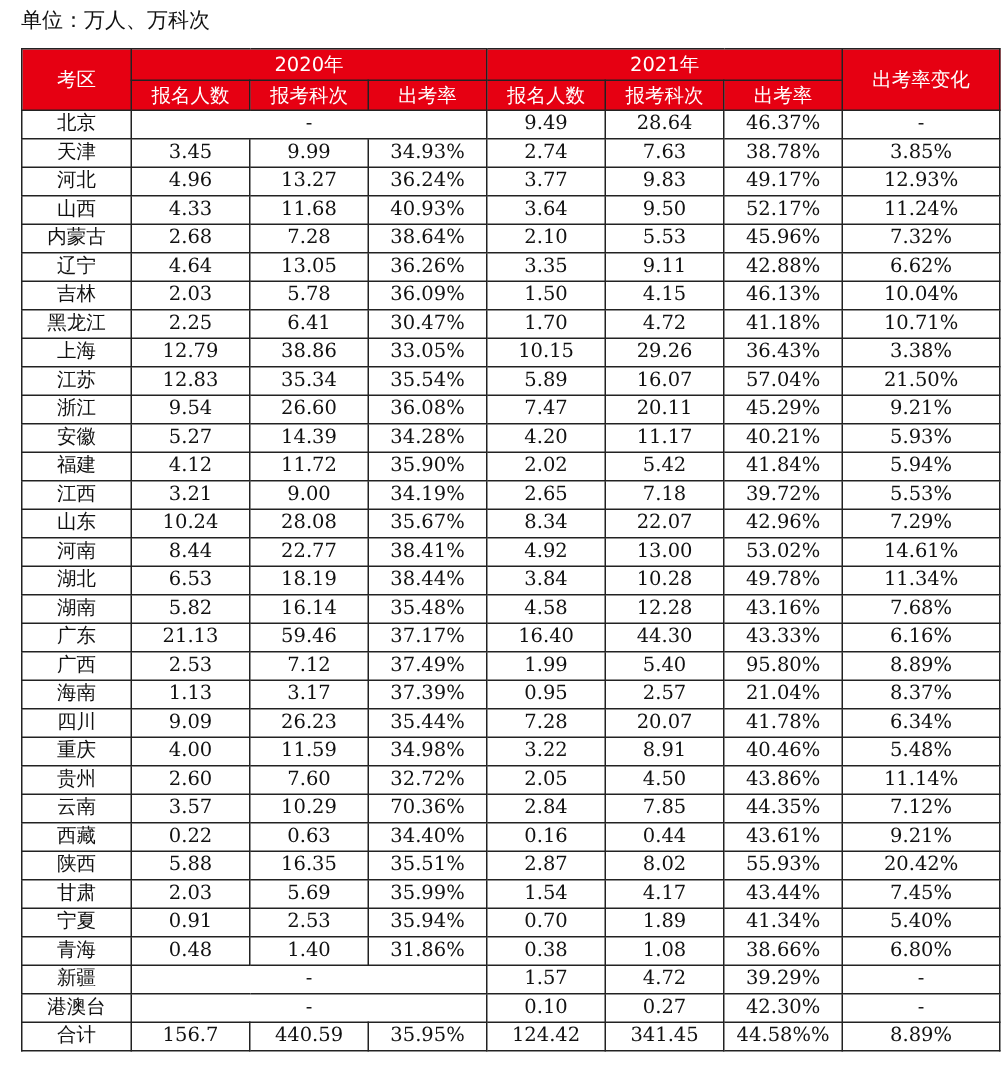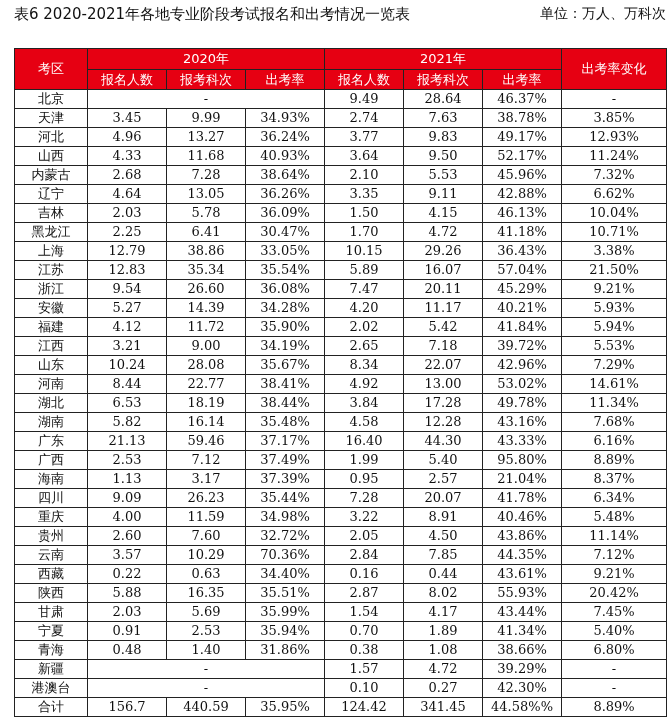--- a/index.html
+++ b/index.html
@@ -2,38 +2,37 @@
 <html><head>
 <meta charset="utf-8">
 <style>
   html, body { margin: 0; padding: 0; background: #ffffff; }
   body { width: 670px; height: 724px; overflow: hidden; position: relative;
          font-family: "DejaVu Serif", "Liberation Serif", serif; color: #111; }
   .title-bar { position: absolute; left: 14px; top: 2px; width: 652px; height: 24px;
                display: flex; justify-content: space-between; align-items: center;
                font-size: 15px; font-family: "DejaVu Sans", sans-serif; }
   .title-bar .unit { font-size: 14px; }
-  table { position: absolute; left: 14px; top: 48px; width: 653px;
+  table { position: absolute; left: 14px; top: 32px; width: 653px;
           border-collapse: collapse; table-layout: fixed; }
   th, td { border: 1px solid #222; text-align: center; padding: 0; white-space: nowrap; }
   th { background: #e60012; color: #ffffff; font-weight: normal;
        font-family: "DejaVu Sans", sans-serif; font-size: 13px; border-color: #222; }
   thead tr.r1 th { height: 20px; }
   thead tr.r2 th { height: 19px; }
   td { height: 18px; font-size: 13px; line-height: 18px; }
   td.region { font-family: "DejaVu Sans", sans-serif; font-size: 13px; font-weight: normal; }
   col.c-region { width: 73px; }
   col.c-num { width: 79px; }
   col.c-chg { width: 105px; }
 </style>
 </head>
 <body>
 
 <div class="title-bar">
-  <span>表6  2020-2021年各地专业阶段考试报名和出考情况一览表</span>
   <span class="unit">单位：万人、万科次</span>
 </div>
 
 <table>
   <colgroup>
     <col class="c-region">
       <col class="c-num">
       <col class="c-num">
       <col class="c-num">
     <col class="c-num">
@@ -215,21 +214,21 @@
         <td>13.00</td>
         <td>53.02%</td>
         <td>14.61%</td>
       </tr>
       <tr>
         <td class="region">湖北</td>
         <td>6.53</td>
         <td>18.19</td>
         <td>38.44%</td>
         <td>3.84</td>
-        <td>17.28</td>
+        <td>10.28</td>
         <td>49.78%</td>
         <td>11.34%</td>
       </tr>
       <tr>
         <td class="region">湖南</td>
         <td>5.82</td>
         <td>16.14</td>
         <td>35.48%</td>
         <td>4.58</td>
         <td>12.28</td>

